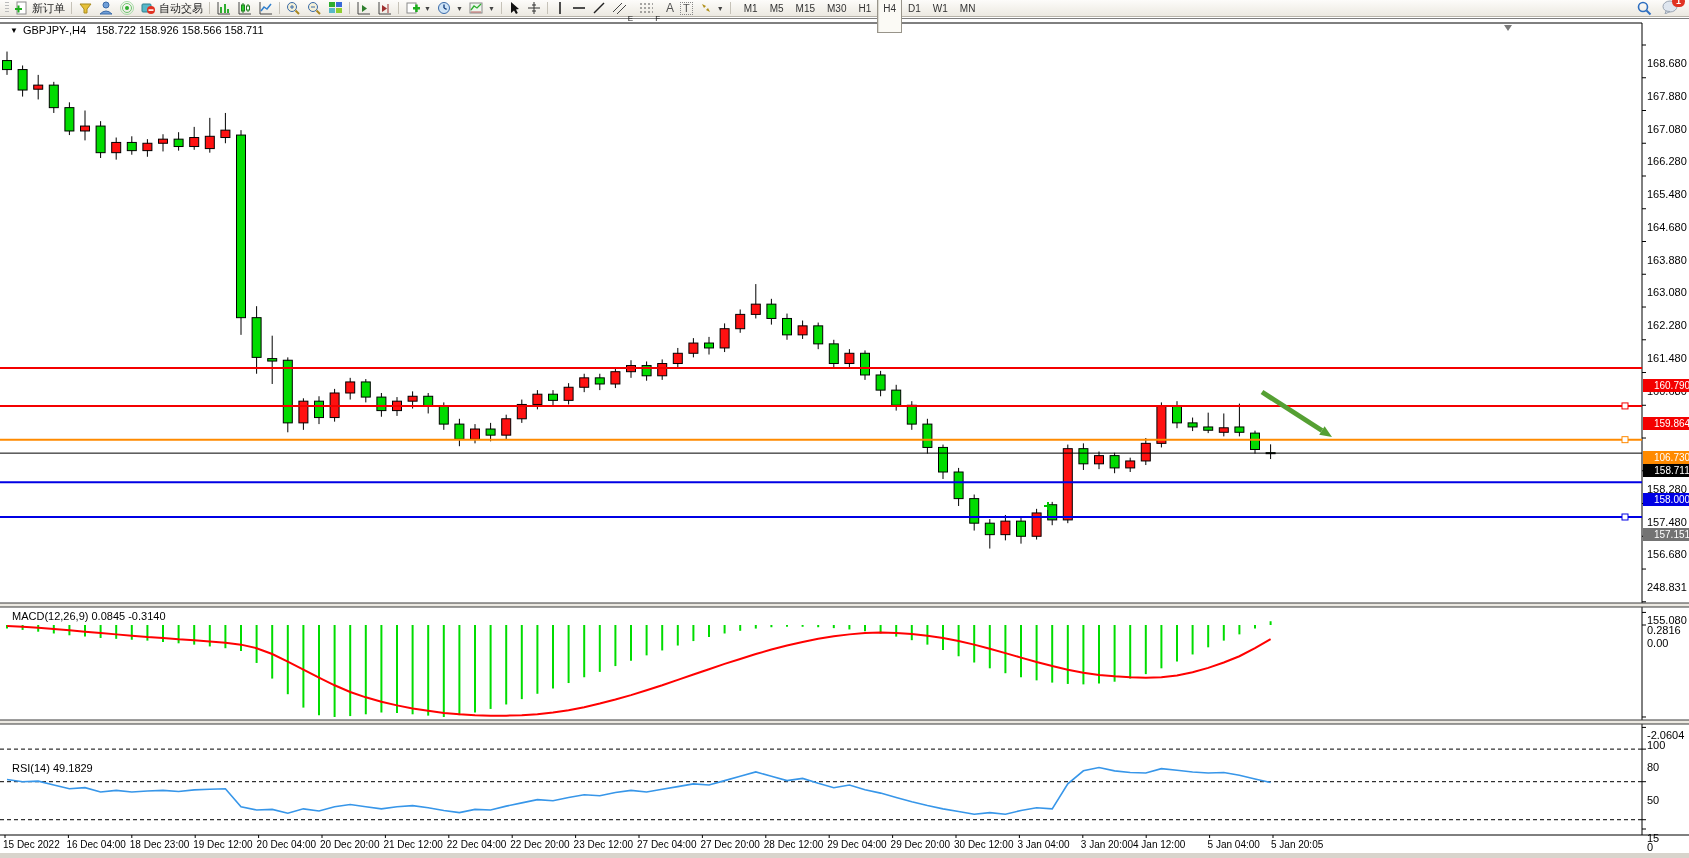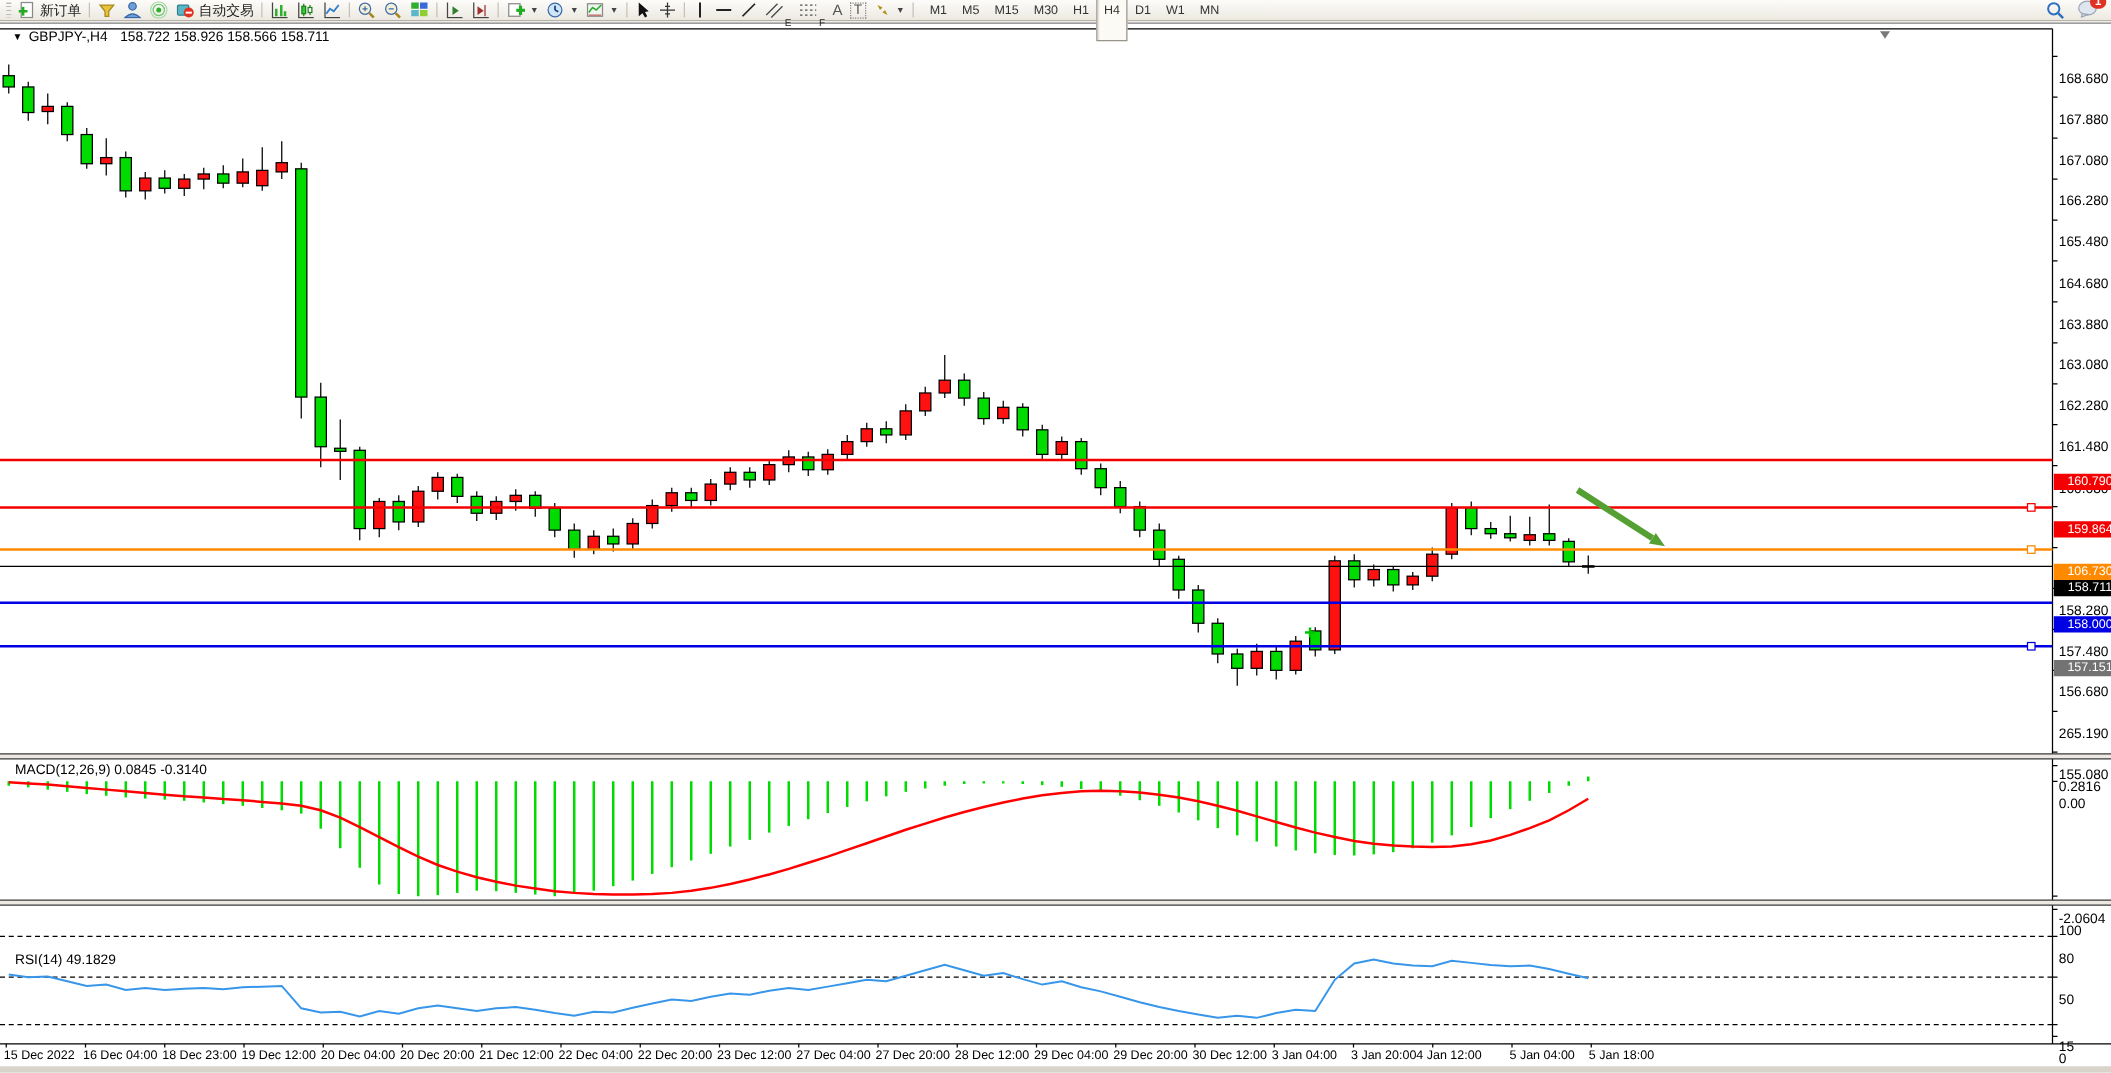--- a/index.html
+++ b/index.html
@@ -600,21 +600,21 @@
       <div class="axlabel" style="top: 234.512px;">163.880</div>
       <div class="axlabel" style="top: 267.264px;">163.080</div>
       <div class="axlabel" style="top: 300.016px;">162.280</div>
       <div class="axlabel" style="top: 332.768px;">161.480</div>
       <div class="axlabel" style="top: 365.52px;">160.680</div>
       <div class="axlabel" style="top: 398.272px;">159.880</div>
       <div class="axlabel" style="top: 431.024px;">159.080</div>
       <div class="axlabel" style="top: 463.776px;">158.280</div>
       <div class="axlabel" style="top: 496.528px;">157.480</div>
       <div class="axlabel" style="top: 529.28px;">156.680</div>
-      <div class="axlabel" style="top: 562.032px;">265.190</div>
+      <div class="axlabel" style="top: 562.032px;">248.831</div>
       <div class="axlabel" style="top: 594.784px;">155.080</div>
       <div class="axlabel" style="top: 605.427px;">0.2816</div>
       <div class="axlabel" style="top: 618px;">0.00</div>
       <div class="axlabel" style="top: 709.997px;">-2.0604</div>
       <div class="axlabel" style="top: 720.4px;">100</div>
       <div class="axlabel" style="top: 742.12px;">80</div>
       <div class="axlabel" style="top: 774.7px;">50</div>
       <div class="axlabel" style="top: 812.71px;">15</div>
       <div class="axlabel" style="top: 822px;">0</div>
       <div class="datelabel" style="left: 3px;">15 Dec 2022</div>
@@ -630,15 +630,15 @@
       <div class="datelabel" style="left: 637px;">27 Dec 04:00</div>
       <div class="datelabel" style="left: 700.4px;">27 Dec 20:00</div>
       <div class="datelabel" style="left: 763.8px;">28 Dec 12:00</div>
       <div class="datelabel" style="left: 827.2px;">29 Dec 04:00</div>
       <div class="datelabel" style="left: 890.6px;">29 Dec 20:00</div>
       <div class="datelabel" style="left: 954px;">30 Dec 12:00</div>
       <div class="datelabel" style="left: 1017.4px;">3 Jan 04:00</div>
       <div class="datelabel" style="left: 1080.8px;">3 Jan 20:00</div>
       <div class="datelabel" style="left: 1133px;">4 Jan 12:00</div>
       <div class="datelabel" style="left: 1207.6px;">5 Jan 04:00</div>
-      <div class="datelabel" style="left: 1271px;">5 Jan 18:00</div>
+      <div class="datelabel" style="left: 1271px;">5 Jan 20:05</div>
     </div>
 </div>
 
 </body></html>

